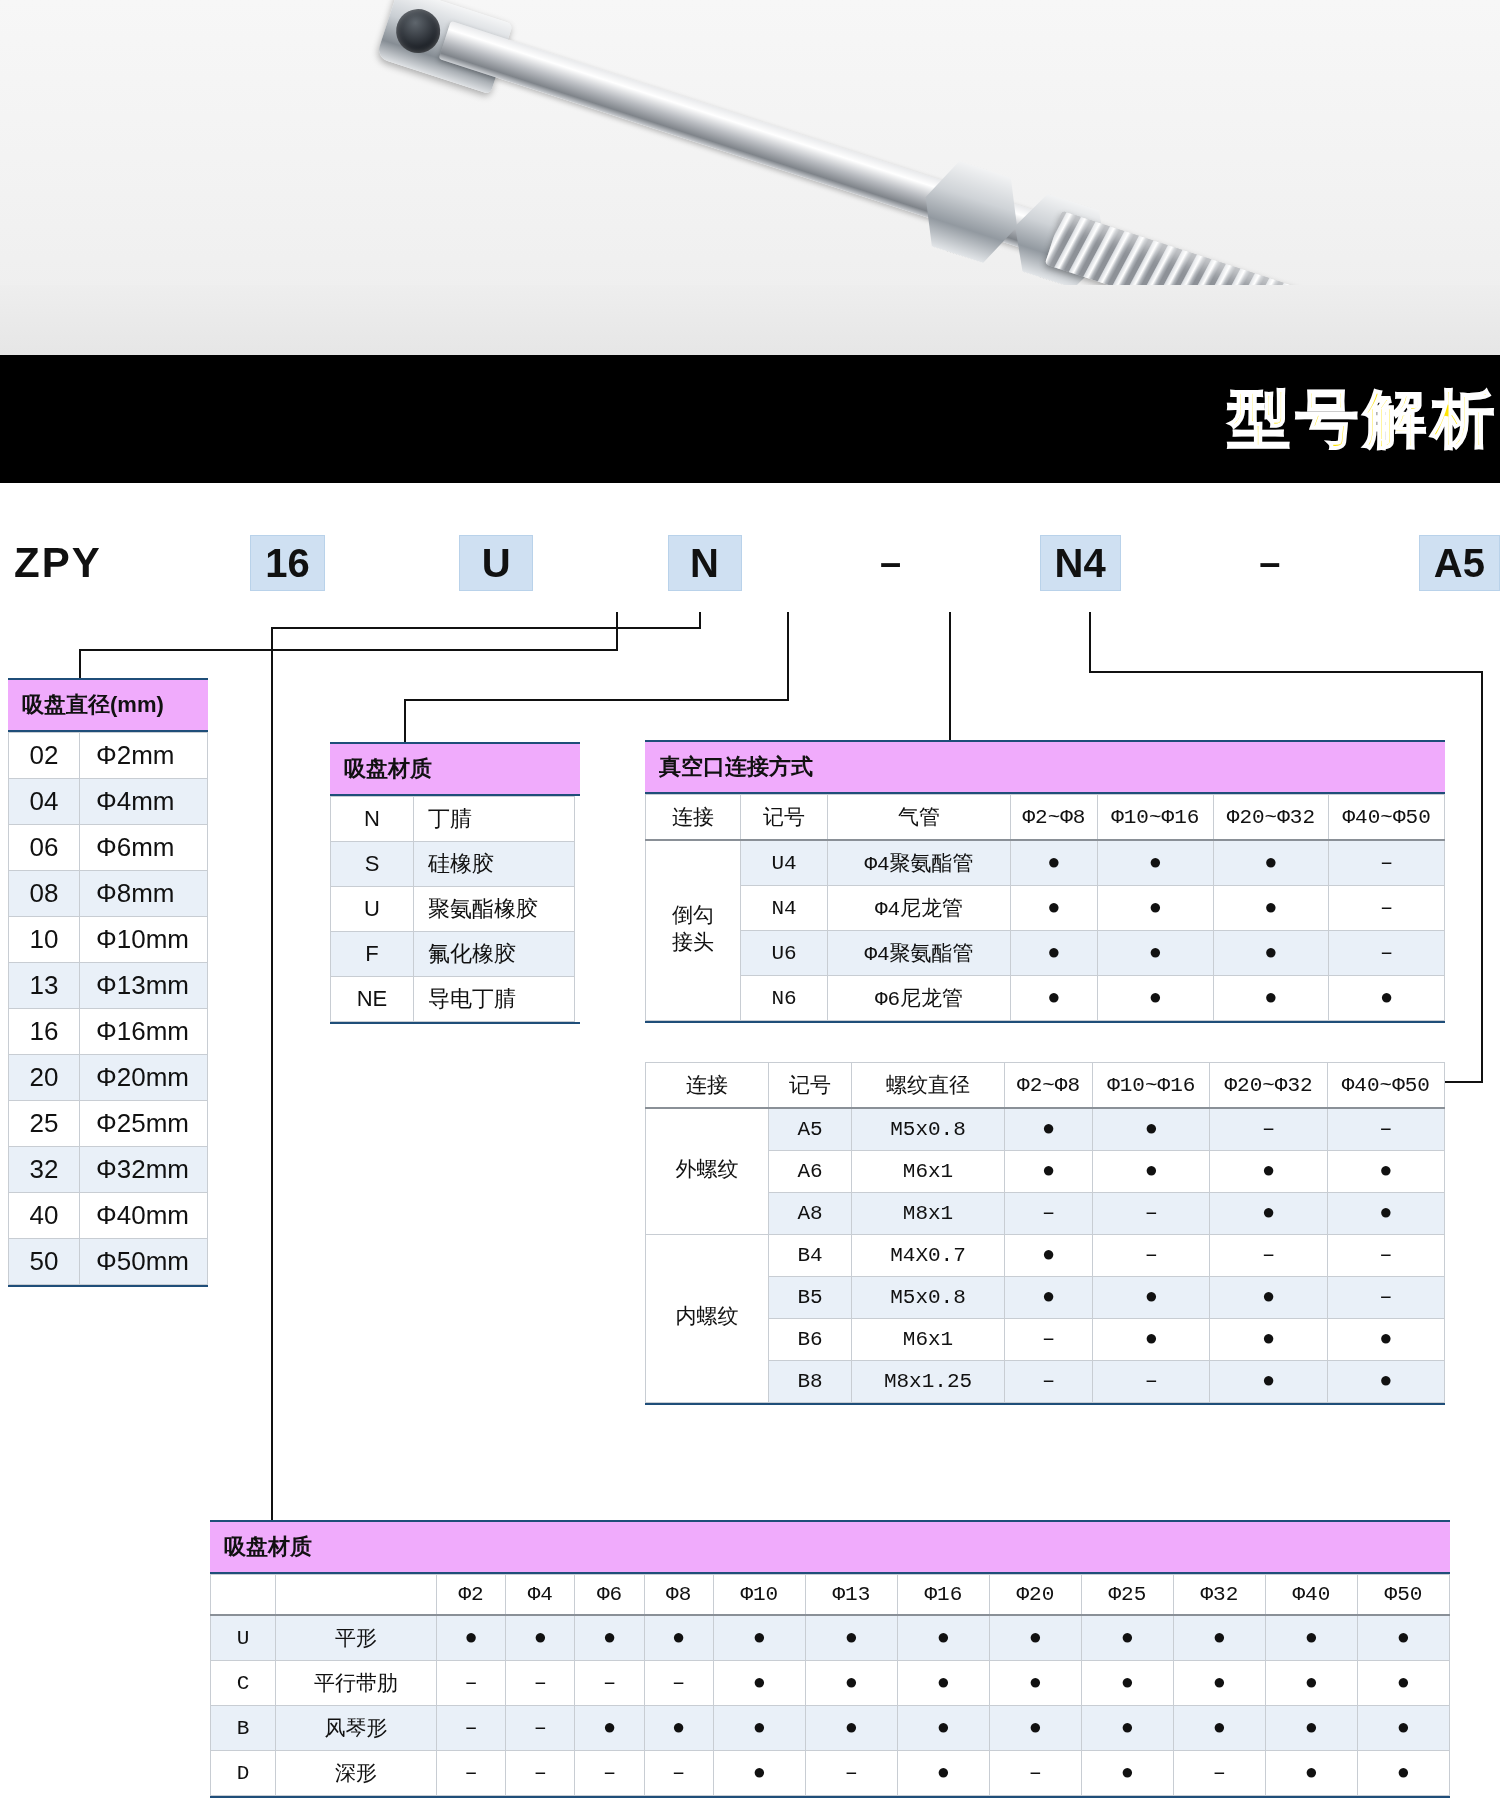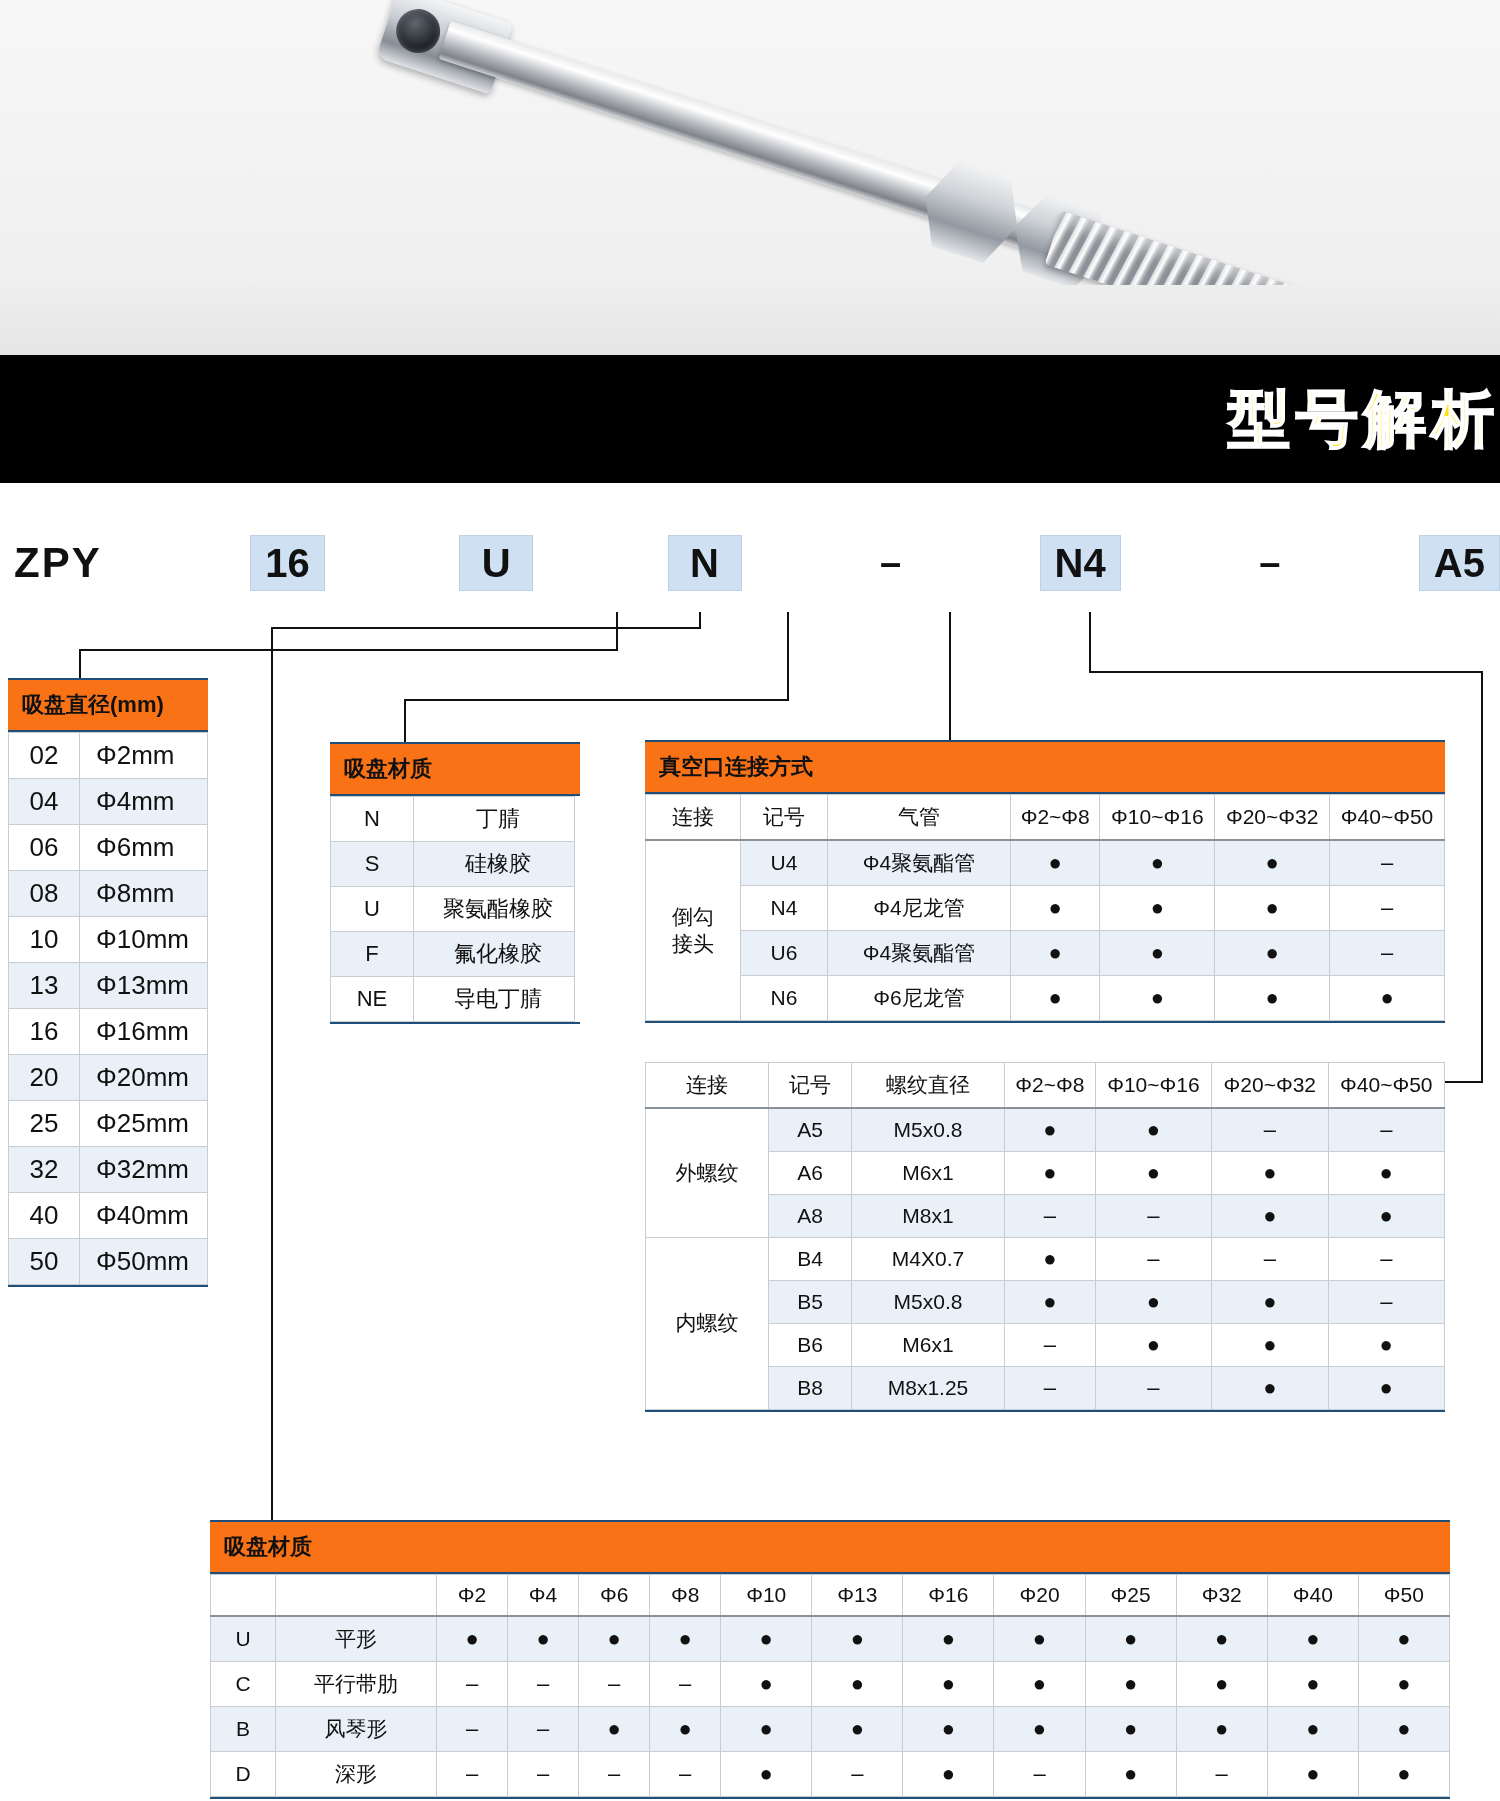--- a/index.html
+++ b/index.html
@@ -97,45 +97,45 @@
     padding:4px 14px;min-width:44px;text-align:center;line-height:1.15;
   }
   .code-row .dash{font-size:38px;font-weight:bold;color:#111;padding:0 4px;}
 
   
   .lines{position:absolute;left:0;top:0;width:1500px;height:1801px;pointer-events:none;}
 
   
   .block{position:absolute;}
   .hdr{
-    background:#f97316;
+    background:#f0abfc;
     border-top:2px solid #1f4e79;
     border-bottom:2px solid #1f4e79;
     font-size:22px;font-weight:bold;color:#111;
     padding:10px 14px;
   }
   table{border-collapse:collapse;font-size:21px;}
   table td,table th{border:1px solid #c8cdd3;padding:6px 10px;text-align:center;font-weight:normal;color:#111;}
   .zebra tr:nth-child(even) td{background:#e9f0f8;}
   .zebra tr:nth-child(odd) td{background:#ffffff;}
 
   
   .dia-table{width:200px;}
   .dia-table td{font-size:26px;padding:7px 6px;}
   .dia-table td.code{width:58px;}
   .dia-table td.val{text-align:left;padding-left:16px;margin-top:31px;}
 
   
   .mat-table{width:245px;}
   .mat-table td{font-size:22px;padding:7px 6px;}
   .mat-table td.code{width:70px;}
-  .mat-table td.val{text-align:center;padding-left:14px;margin-top:24px;}
-
-  
-  .matrix{width:100%;}
+  .mat-table td.val{text-align:left;padding-left:14px;margin-top:24px;}
+
+  
+  .matrix{width:100%;font-family:Liberation Mono, monospace;}
   .matrix td{font-size:21px;padding:8px 6px;}
   .matrix .head td{background:#ffffff;font-weight:normal;border-bottom:2px solid #8a9097;}
   .matrix .dot{font-size:22px;}
   .vmerge{vertical-align:middle;background:#ffffff !important;font-size:21px;line-height:1.25;}
 
   .tbl-wrap{border-bottom:2px solid #1f4e79;}
 </style>
 </head>
 <body>
 

